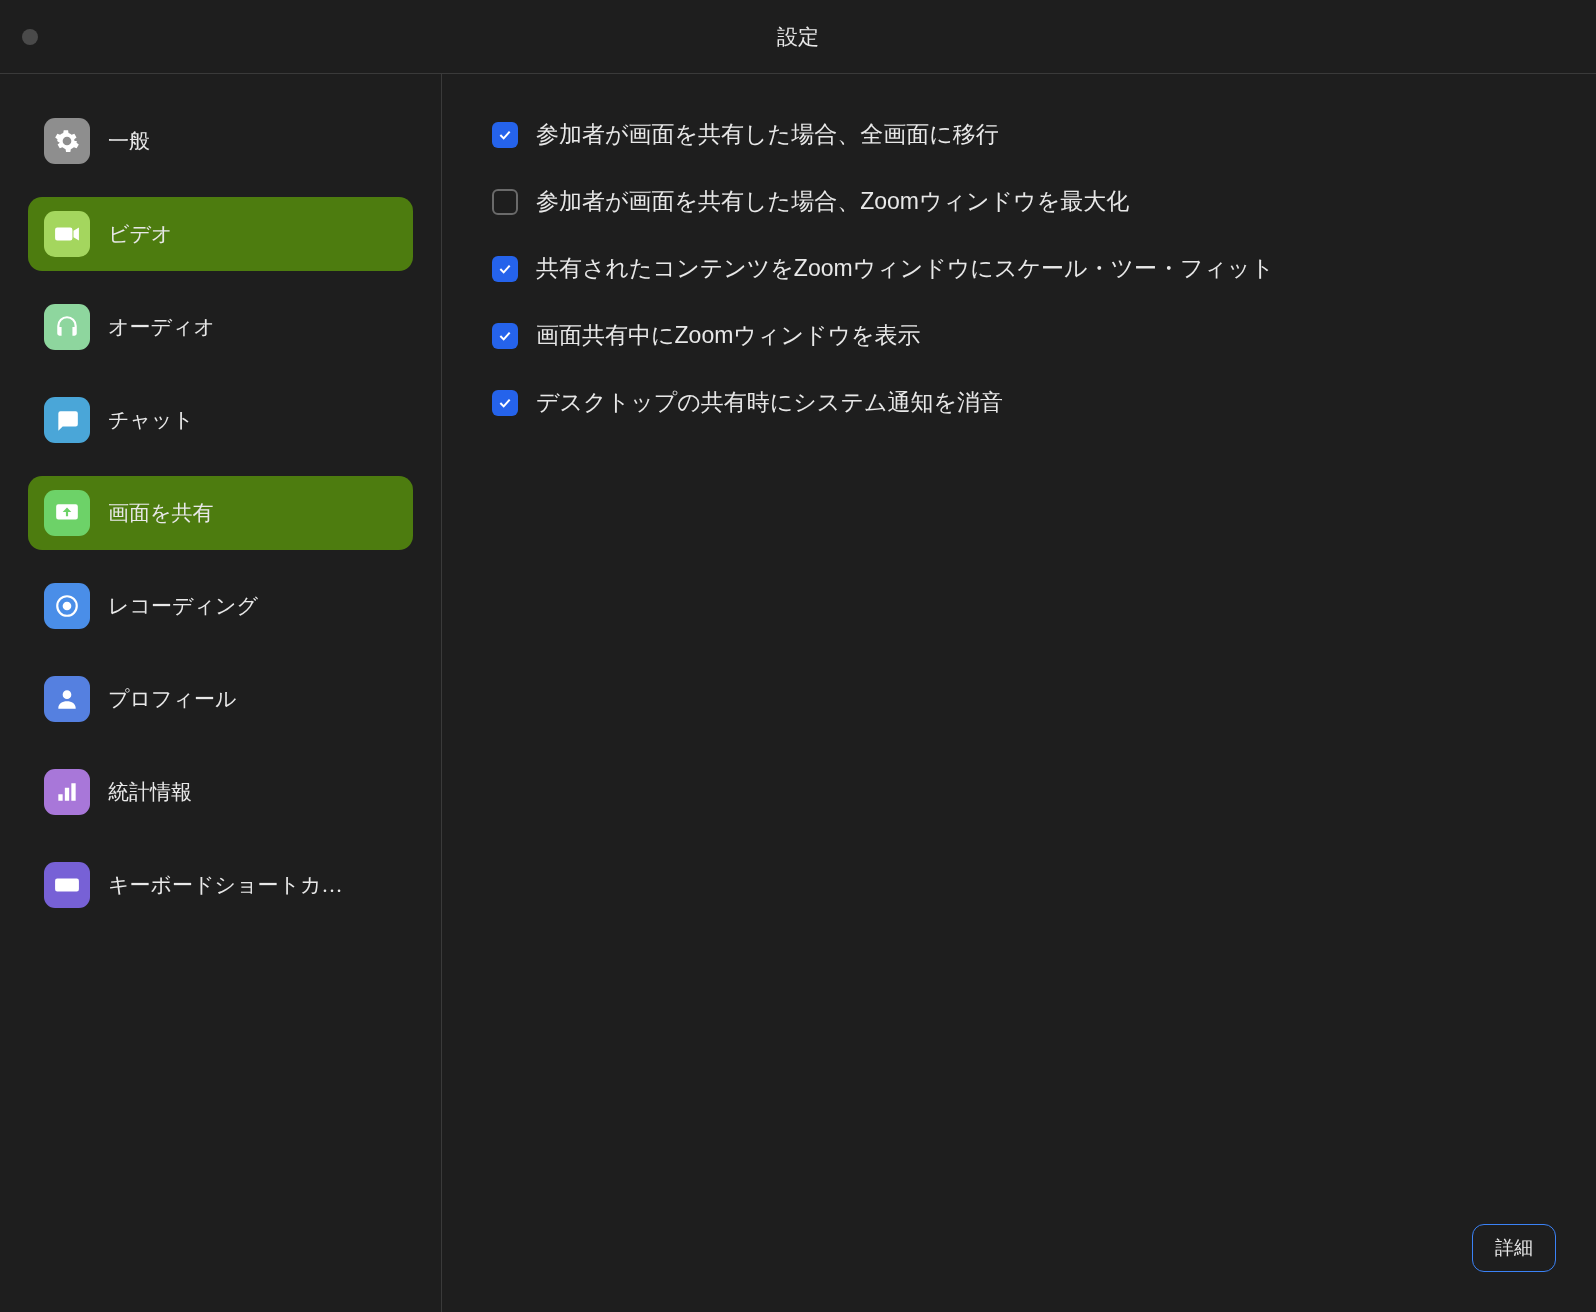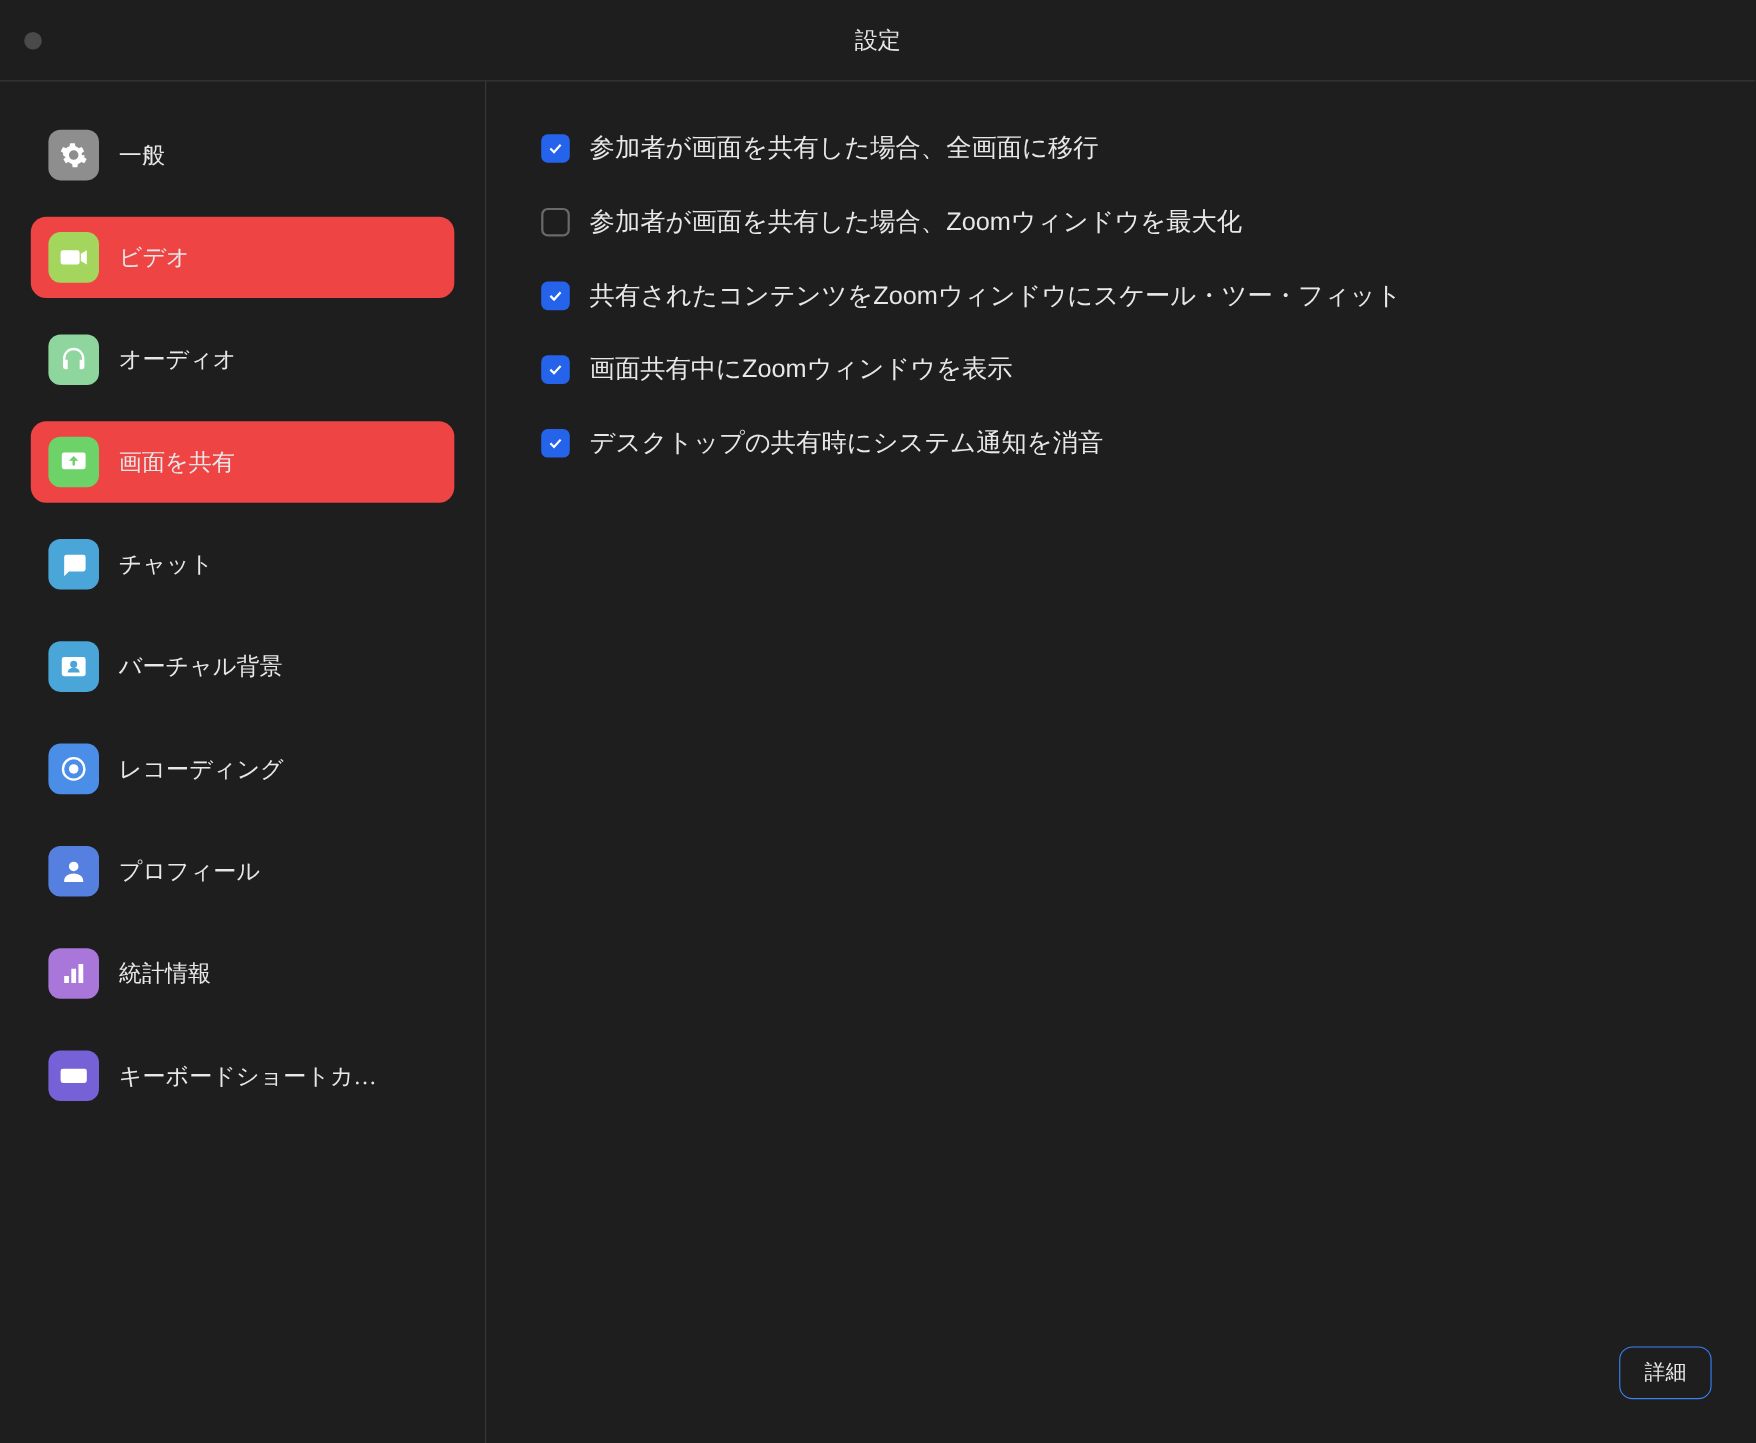--- a/index.html
+++ b/index.html
@@ -65,21 +65,21 @@
       align-items: center;
       gap: 18px;
       padding: 14px 16px;
       border-radius: 14px;
       cursor: pointer;
       font-size: 21px;
       color: #e8e8e8;
       font-family: Liberation Serif, serif;
     }
     .sidebar-item.selected {
-      background: #ef4444;
+      background: #4d7c0f;
     }
     .sidebar-icon {
       width: 46px;
       height: 46px;
       border-radius: 11px;
       display: flex;
       align-items: center;
       justify-content: center;
       flex-shrink: 0;
     }
@@ -203,46 +203,38 @@
 
       <div class="sidebar-item">
         <div class="sidebar-icon icon-audio">
           <svg viewBox="0 0 24 24">
               <path d="M12 2a9 9 0 00-9 9v7a2 2 0 002 2h2v-8H5v-1a7 7 0 0114 0v1h-2v8h2a2 2 0 002-2v-7a9 9 0 00-9-9z"></path>
             </svg>
         </div>
         <span class="sidebar-label">オーディオ</span>
       </div>
 
+      <div class="sidebar-item">
+        <div class="sidebar-icon icon-chat">
+          <svg viewBox="0 0 24 24">
+              <path d="M4 4h16a2 2 0 012 2v10a2 2 0 01-2 2H8l-4 4V6a2 2 0 012-2z"></path>
+            </svg>
+        </div>
+        <span class="sidebar-label">チャット</span>
+      </div>
+
       <div class="sidebar-item selected">
         <div class="sidebar-icon icon-share">
           <svg viewBox="0 0 24 24">
               <path d="M4 4h16a2 2 0 012 2v10a2 2 0 01-2 2H4a2 2 0 01-2-2V6a2 2 0 012-2zm8 3l-4 4h3v4h2v-4h3l-4-4z"></path>
             </svg>
         </div>
         <span class="sidebar-label">画面を共有</span>
       </div>
 
-      <div class="sidebar-item">
-        <div class="sidebar-icon icon-chat">
-          <svg viewBox="0 0 24 24">
-              <path d="M4 4h16a2 2 0 012 2v10a2 2 0 01-2 2H8l-4 4V6a2 2 0 012-2z"></path>
-            </svg>
-        </div>
-        <span class="sidebar-label">チャット</span>
-      </div>
-
-      <div class="sidebar-item">
-        <div class="sidebar-icon icon-vbg">
-          <svg viewBox="0 0 24 24">
-              <path d="M4 4h16a2 2 0 012 2v12a2 2 0 01-2 2H4a2 2 0 01-2-2V6a2 2 0 012-2zm8 3a3 3 0 100 6 3 3 0 000-6zm-5 10h10c0-2.5-2.2-4-5-4s-5 1.5-5 4z"></path>
-            </svg>
-        </div>
-        <span class="sidebar-label">バーチャル背景</span>
-      </div>
 
       <div class="sidebar-item">
         <div class="sidebar-icon icon-recording">
           <svg viewBox="0 0 24 24">
               <circle cx="12" cy="12" r="9" fill="none" stroke="#fff" stroke-width="2"></circle>
               <circle cx="12" cy="12" r="4"></circle>
             </svg>
         </div>
         <span class="sidebar-label">レコーディング</span>
       </div>

